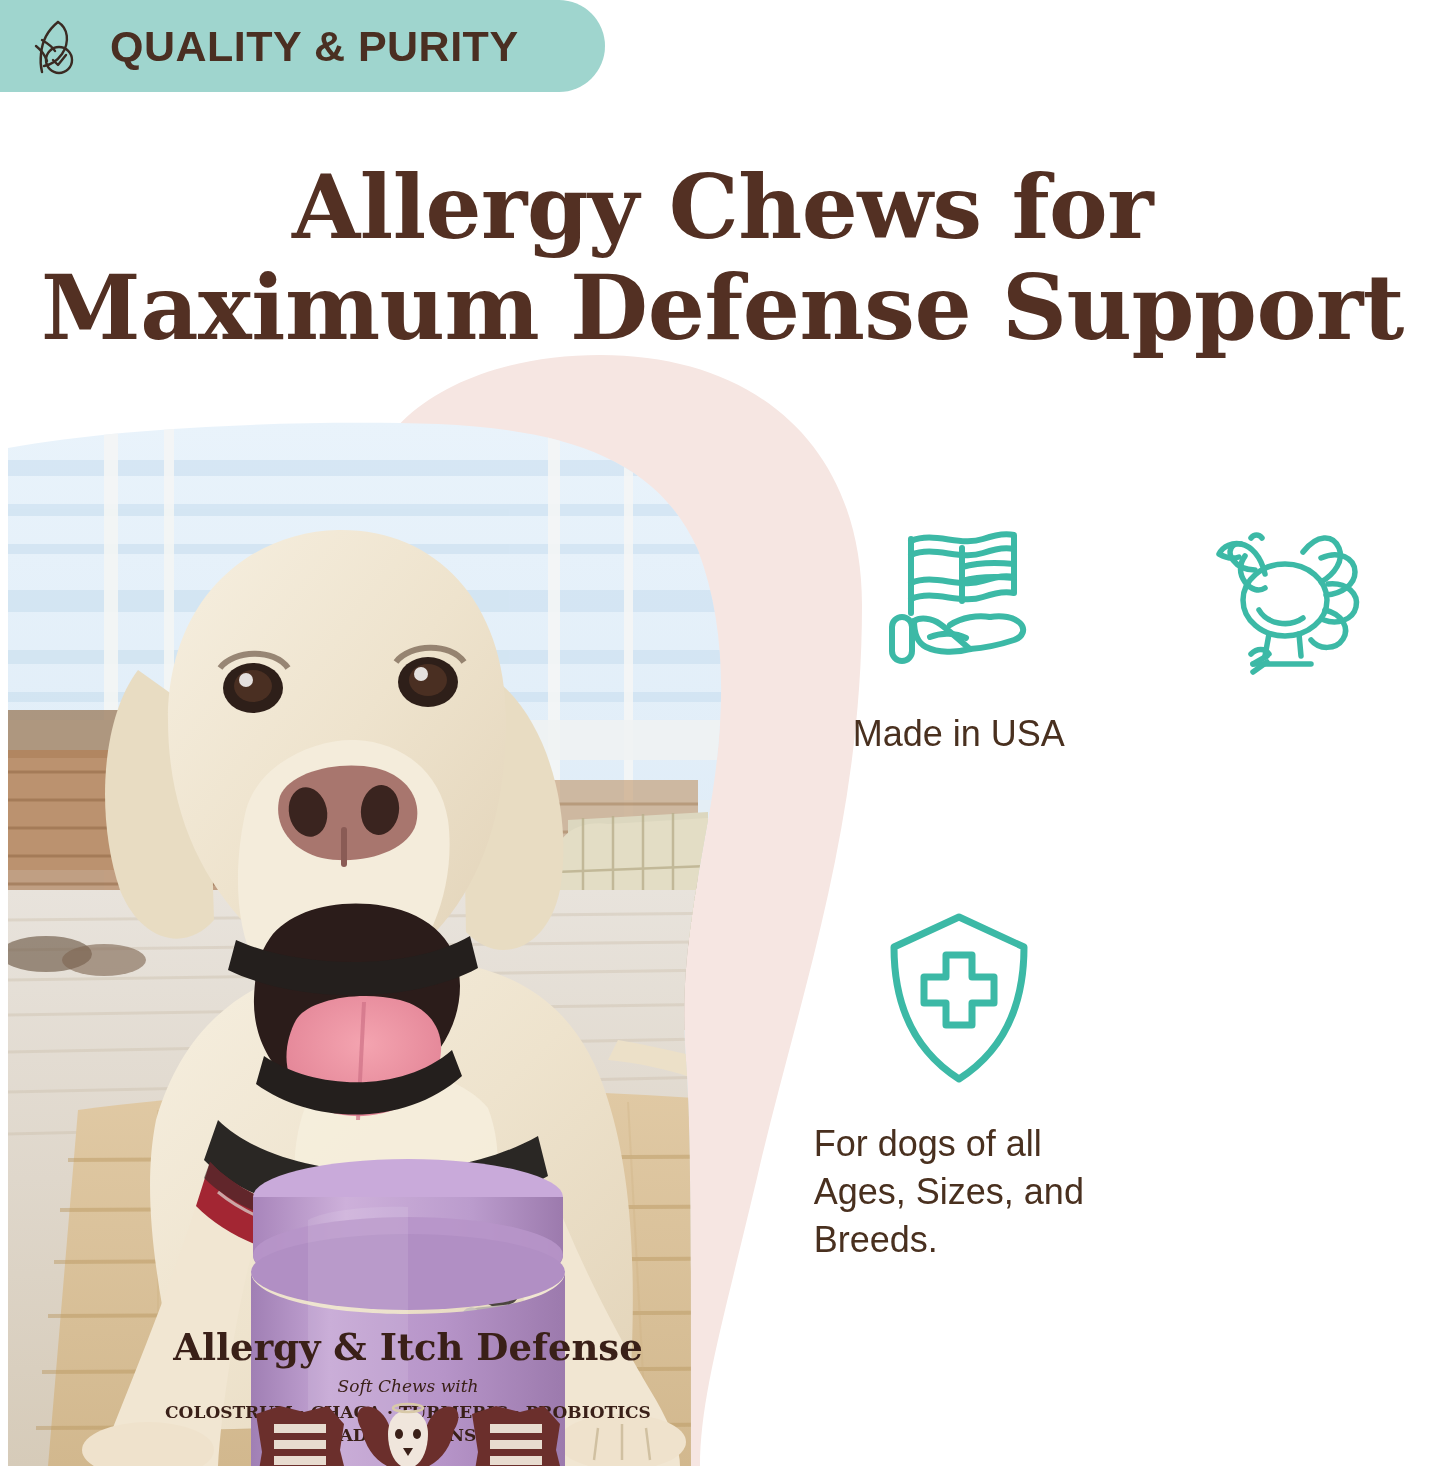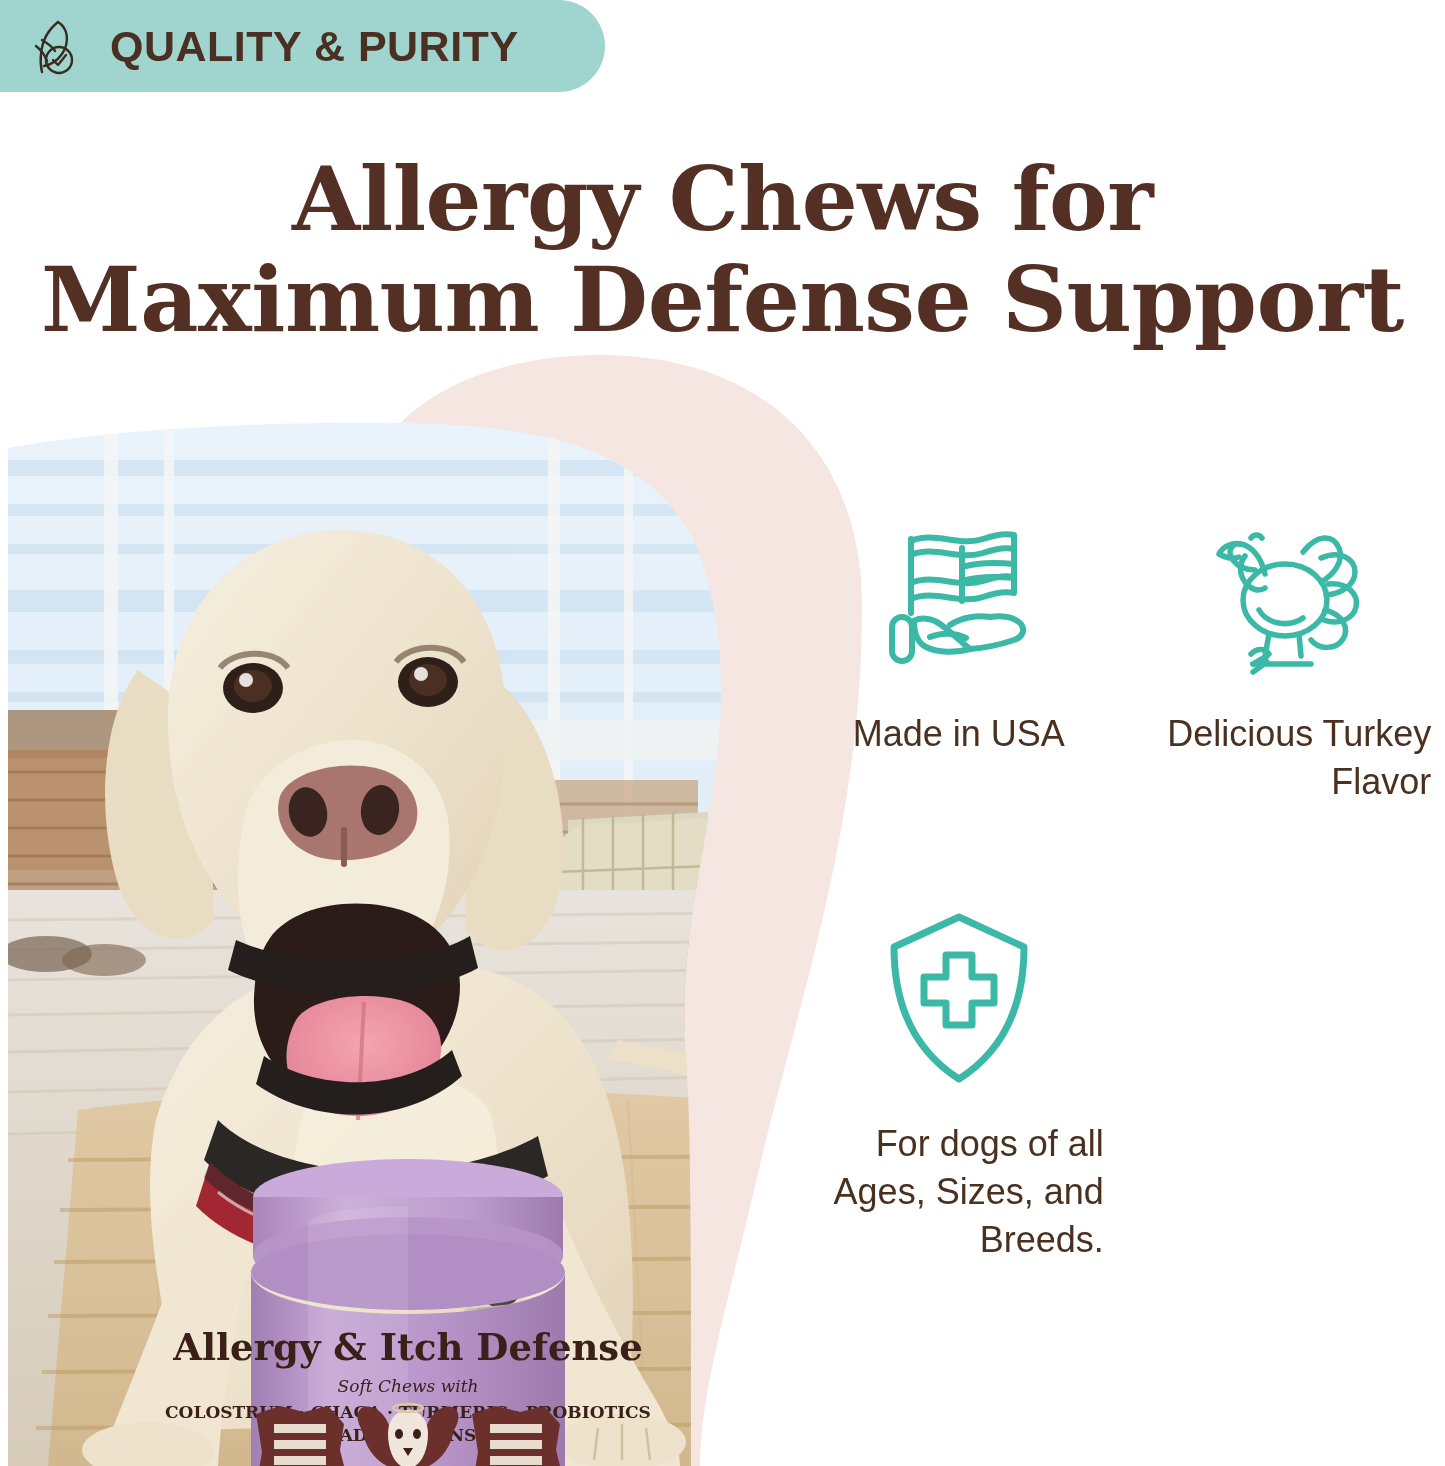--- a/index.html
+++ b/index.html
@@ -45,21 +45,21 @@
     font-weight: 700;
     letter-spacing: 0.5px;
     color: #4a2f22;
     white-space: nowrap;
   }
 
   
   .headline {
     position: absolute;
     left: 0;
-    top: 150px;
+    top: 158px;
     width: 1445px;
     text-align: center;
     z-index: 30;
     pointer-events: none;
   }
   .headline-line {
     font-family: "DejaVu Serif", serif;
     font-weight: 700;
     color: #533023;
     line-height: 1.12;
@@ -118,21 +118,21 @@
   .feature-icon {
     width: 160px;
     height: 185px;
     display: flex;
     align-items: center;
     justify-content: center;
   }
   .feature-icon svg { display: block; }
   .feature-label {
     margin-top: 22px;
-    text-align: right;
+    text-align: left;
     font-family: "Liberation Sans", sans-serif;
     font-size: 36px;
     line-height: 1.33;
     color: #49301f;
     max-width: 290px;
   }
   .feature.row2 .feature-icon { height: 200px; }
 </style>
 </head>
 <body>
@@ -515,21 +515,20 @@
 
             <path d="M 62 122 L 58 144"></path>
             <path d="M 92 122 L 94 144"></path>
             <path d="M 44 142 C 50 136, 58 136, 62 142"></path>
             <path d="M 46 152 L 60 144"></path>
             <path d="M 46 160 L 60 150"></path>
             <path d="M 46 152 L 104 152"></path>
           </g>
         </svg>
       </div>
-      <div class="feature-label">Delicious Turkey Flavor</div>
     </div>
 
     <div class="feature row2">
       <div class="feature-icon">
         <svg width="150" height="178" viewBox="0 0 150 178">
           <g fill="none" stroke="#3cb9a6" stroke-width="7" stroke-linecap="round" stroke-linejoin="round">
             <path d="M 75 8 L 140 38 C 140 92, 122 140, 75 170 C 28 140, 10 92, 10 38 Z"></path>
             <path d="M 62 46 L 88 46 L 88 68 L 110 68 L 110 94 L 88 94 L 88 116 L 62 116 L 62 94 L 40 94 L 40 68 L 62 68 Z"></path>
           </g>
         </svg>

